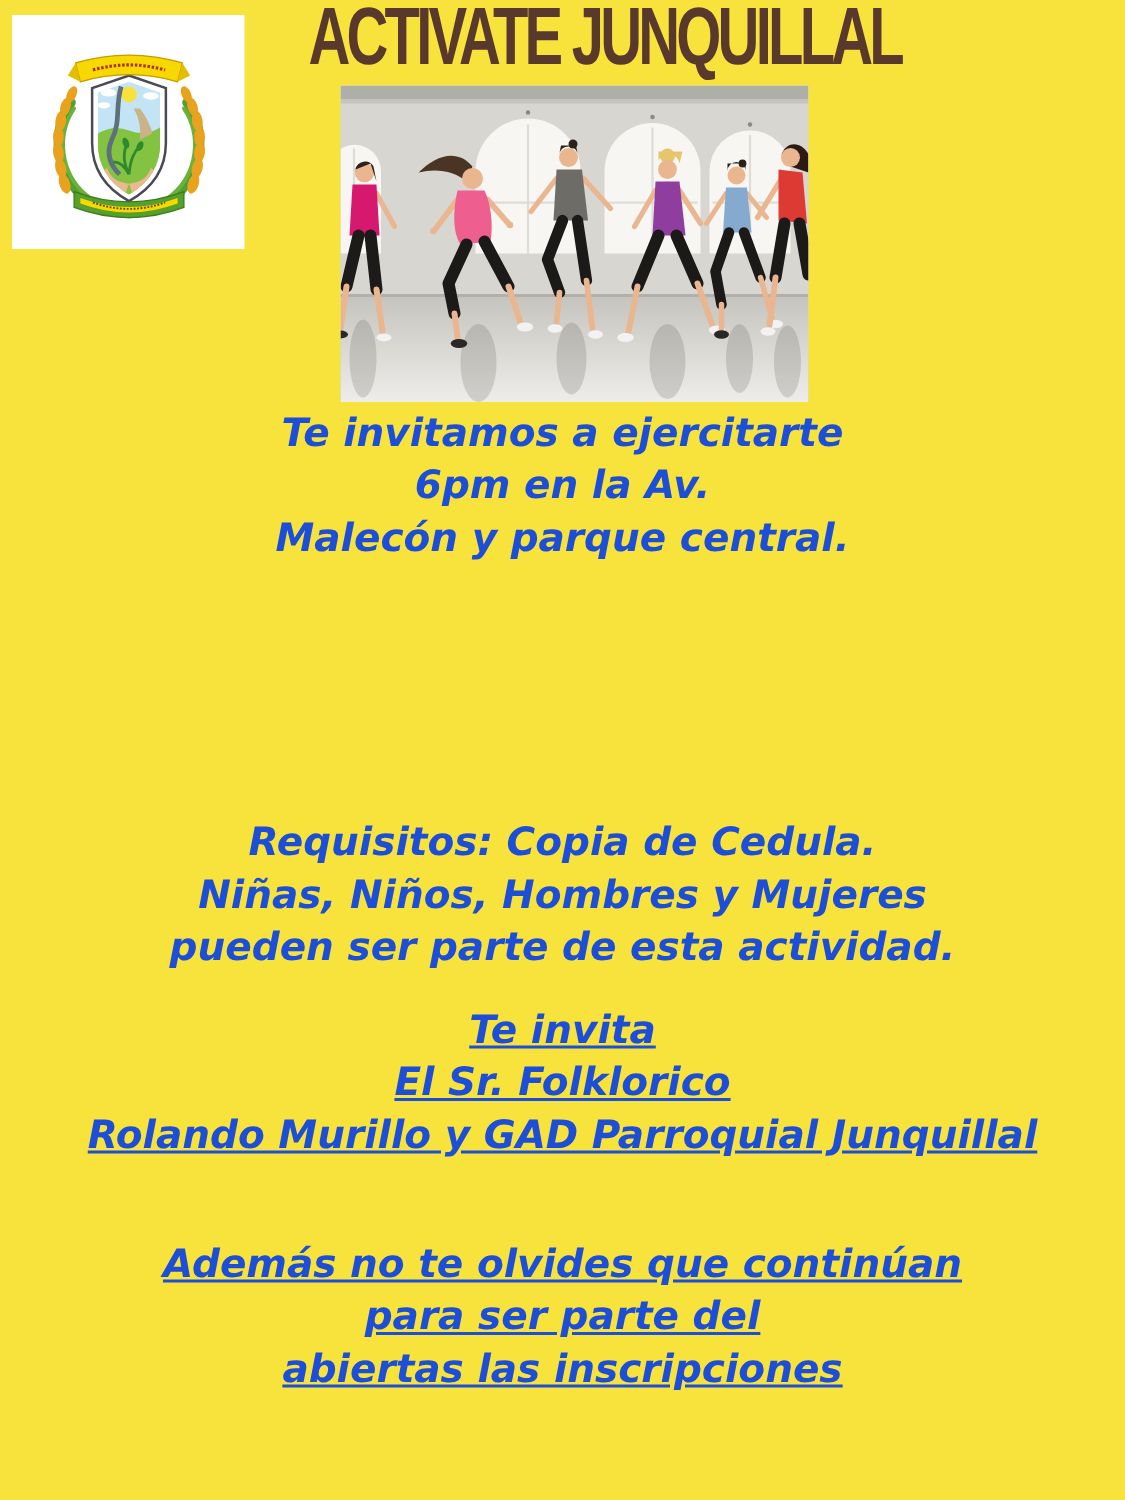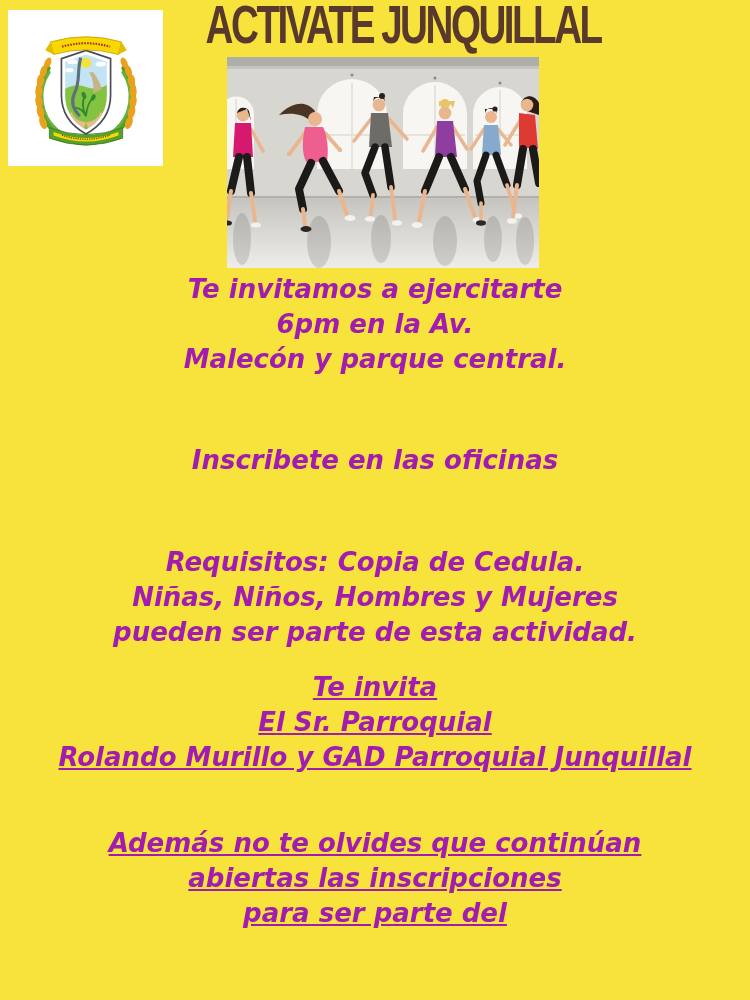--- a/index.html
+++ b/index.html
@@ -20,21 +20,21 @@
     font-family:"Liberation Sans",sans-serif;
     font-weight:bold;font-size:46px;letter-spacing:-3px;color:#5A392D;
     white-space:nowrap;transform:scale(0.84,1.18);transform-origin:center center;
   }
   .photo-frame{
     position:absolute;left:227px;top:57px;width:312px;height:211px;
     background:#D8D6D1;overflow:hidden;
   }
   .para{
     position:absolute;left:15px;width:720px;
-    text-align:center;color:#a21caf;
+    text-align:center;color:#1d4ed8;
     font-family:"DejaVu Sans",sans-serif;
     font-weight:bold;font-style:italic;
     font-size:26px;line-height:35px;
   }
   .p1{top:272px;} .p2{top:443px;} .p3{top:545px;} .p4{top:670px;text-decoration:underline;} .p5{top:826px;text-decoration:underline;}
 </style>
 </head>
 <body>
 
 <div class="logo-box">
@@ -221,32 +221,31 @@
   </svg>
 </div>
 
 <div class="para p1">
   <div>Te invitamos a ejercitarte</div>
   <div>6pm en la Av.</div>
   <div>Malecón y parque central.</div>
 </div>
 
 <div class="para p2">
-  <div>Inscribete en las oficinas</div>
 </div>
 
 <div class="para p3">
   <div>Requisitos:  Copia de Cedula.</div>
   <div>Niñas, Niños, Hombres y Mujeres</div>
   <div>pueden ser parte de esta actividad.</div>
 </div>
 
 <div class="para p4">
   <div>Te invita</div>
-  <div>El Sr. Parroquial</div>
+  <div>El Sr. Folklorico</div>
   <div>Rolando Murillo y GAD Parroquial Junquillal</div>
 </div>
 
 <div class="para p5">
   <div>Además no te olvides que continúan</div>
+  <div>para ser parte del</div>
   <div>abiertas las inscripciones</div>
-  <div>para ser parte del</div>
 </div>
 
 </body></html>

